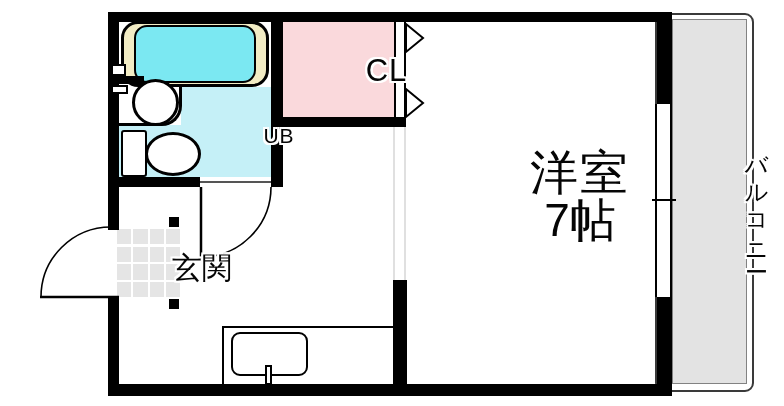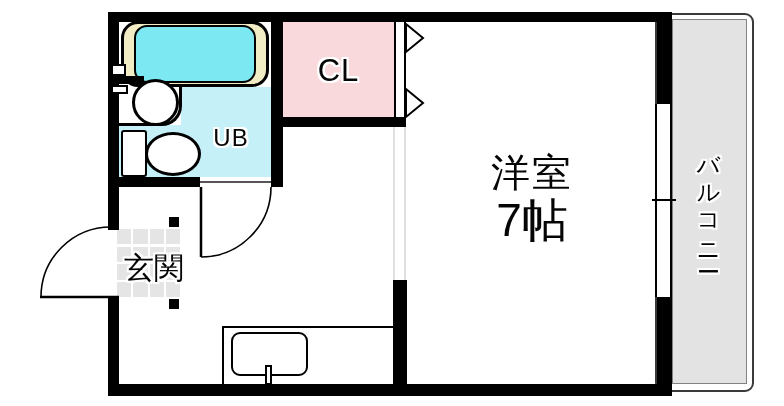--- a/index.html
+++ b/index.html
@@ -74,26 +74,26 @@
   .shower-knob-1{ left:111px; top:64px; width:15px; height:12px; background:#fff; border:2px solid #000; z-index:4; }
   .shower-knob-2{ left:111px; top:85px; width:17px; height:9px;  background:#fff; border:2px solid #000; z-index:4; }
 
   
   .overlay { left:0; top:0; width:784px; height:406px; z-index:5; pointer-events:none; }
 
   
   .room-label { position:absolute; z-index:6; color:#050505; text-align:center;
                 text-shadow:-2px -2px 0 #fff, 2px -2px 0 #fff, -2px 2px 0 #fff, 2px 2px 0 #fff,
                             0 -2px 0 #fff, 0 2px 0 #fff, -2px 0 0 #fff, 2px 0 0 #fff;
-                white-space:nowrap; }
+                white-space:nowrap;margin-left:48px; }
   .lbl-cl   { left:283px; top:53px;  width:111px; font-size:31px; letter-spacing:1px; }
-  .lbl-ub   { left:181px; top:124px; width:100px; font-size:24px; letter-spacing:1px; }
+  .lbl-ub   { left:181px; top:124px; width:100px; font-size:21px; letter-spacing:1px; }
   .lbl-entry{ left:104px;  top:248px; width:100px; font-size:30px; }
   .lbl-room { left:432px; top:148px; width:200px; }
-  .lbl-room .line1 { display:block; font-size:39px; line-height:50px; letter-spacing:2px; }
+  .lbl-room .line1 { display:block; font-size:48px; line-height:50px; letter-spacing:2px; }
   .lbl-room .line2 { display:block; font-size:46px; line-height:44px; }
   .lbl-balcony { left:672px; top:19px; width:75px; height:365px; display:flex;
                  align-items:center; justify-content:center;
                  writing-mode:vertical-rl; text-orientation:mixed;
                  font-size:23px; letter-spacing:4px; }
 </style>
 </head>
 <body>
 
 <div class="plan">

